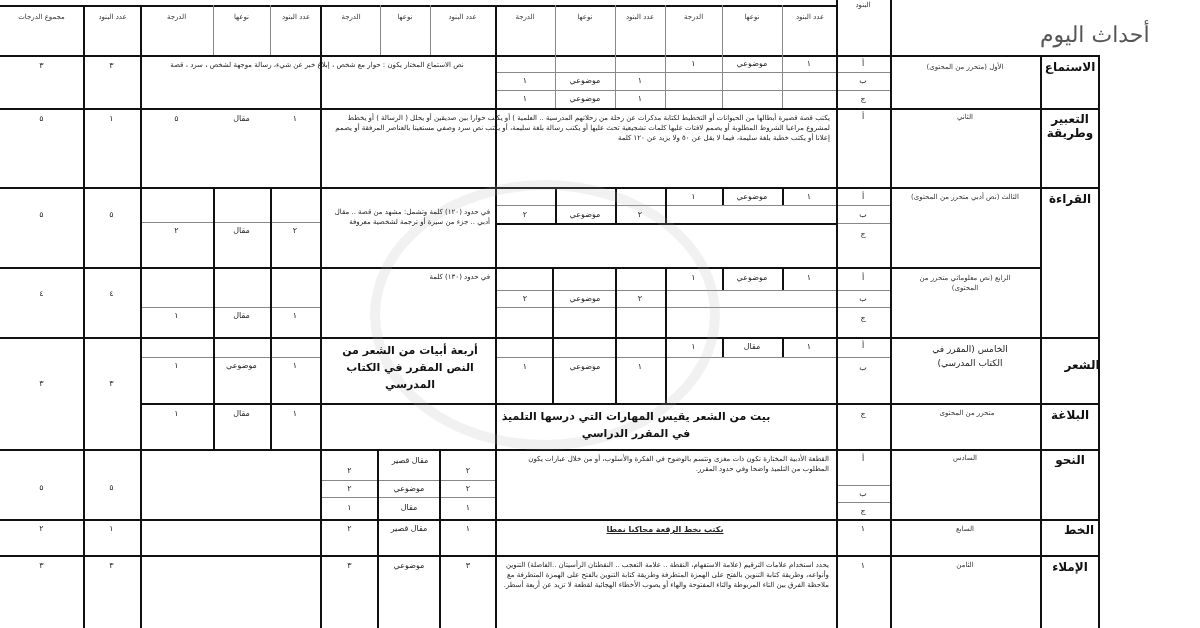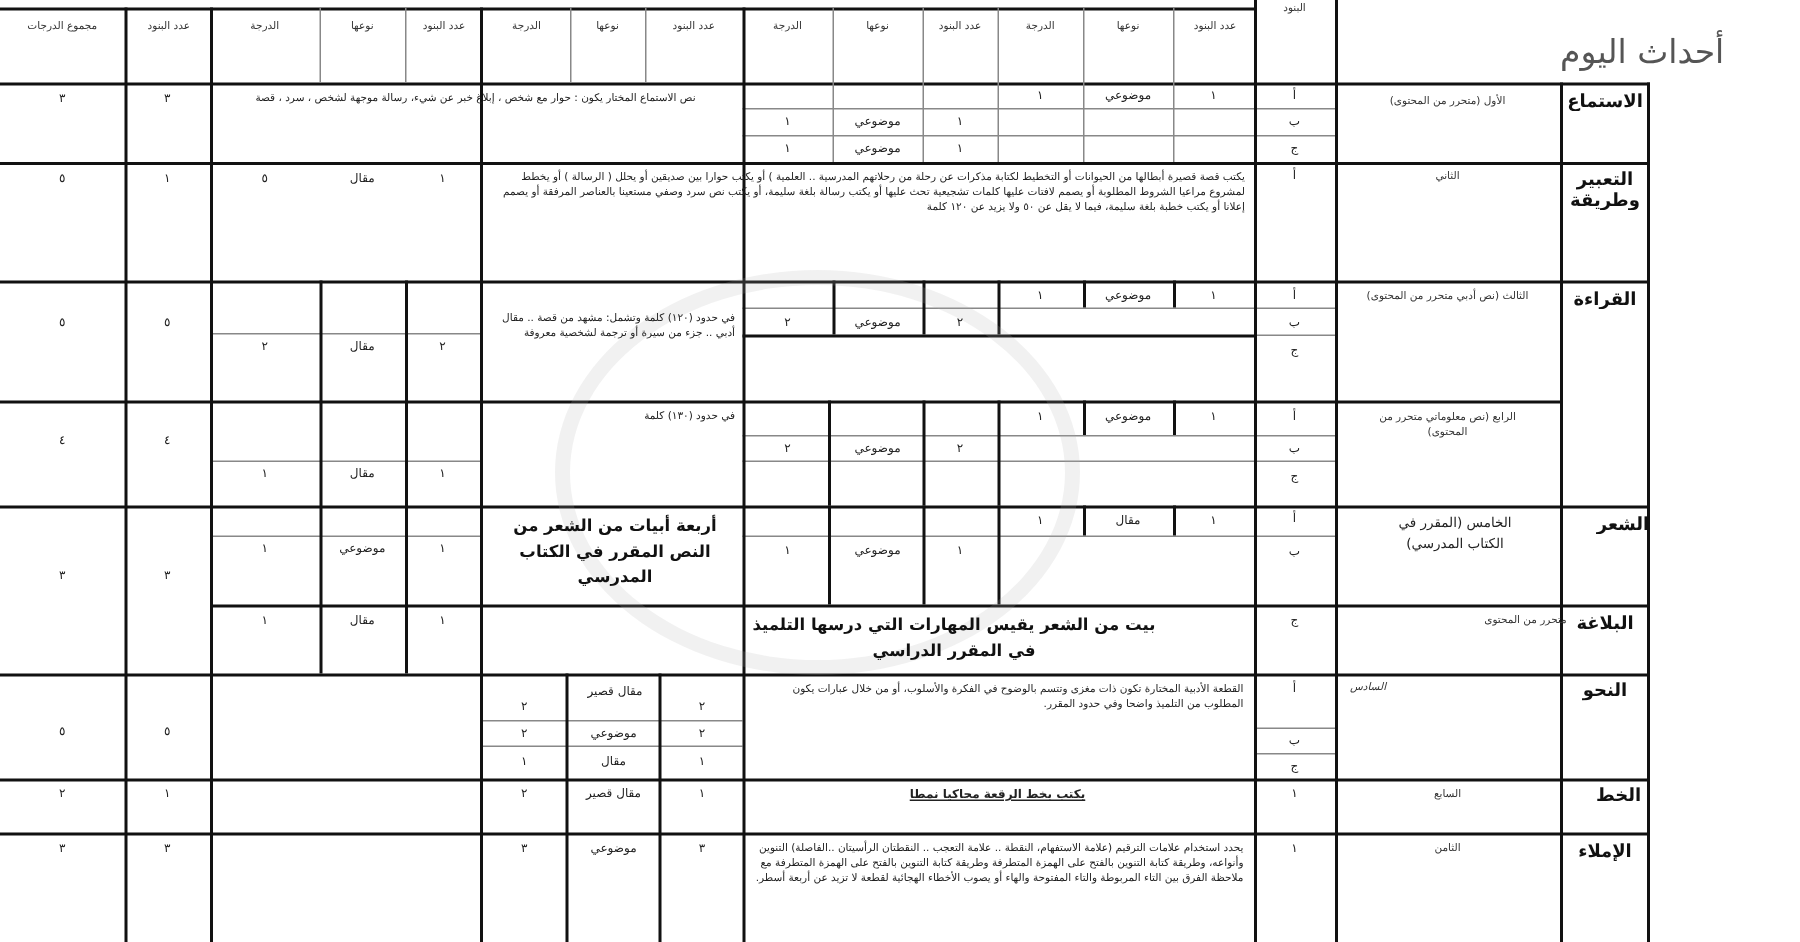--- a/index.html
+++ b/index.html
@@ -165,47 +165,47 @@
 <div class="c" style="left:615px;top:293px;width:50px;">٢</div>
 <div class="c" style="left:555px;top:293px;width:60px;">موضوعي</div>
 <div class="c" style="left:495px;top:293px;width:60px;">٢</div>
 <div class="c desc" style="left:322px;top:270px;width:172px;">في حدود (١٣٠) كلمة</div>
 <div class="c" style="left:270px;top:310px;width:50px;">١</div>
 <div class="c" style="left:213px;top:310px;width:57px;">مقال</div>
 <div class="c" style="left:140px;top:310px;width:73px;">١</div>
 <div class="c" style="left:83px;top:288px;width:57px;">٤</div>
 <div class="c" style="left:0;top:288px;width:83px;">٤</div>
 
-<div class="c lbl" style="left:1042px;top:342px;width:80px;">الشعر</div>
+<div class="c lbl" style="left:1042px;top:358px;width:80px;">الشعر</div>
 <div class="c" style="left:920px;top:342px;width:100px;font-size:9px;line-height:14px;">الخامس (المقرر في الكتاب المدرسي)</div>
 <div class="c" style="left:836px;top:340px;width:54px;">أ</div>
 <div class="c" style="left:836px;top:362px;width:54px;">ب</div>
 <div class="c" style="left:782px;top:341px;width:54px;">١</div>
 <div class="c" style="left:722px;top:341px;width:60px;">مقال</div>
 <div class="c" style="left:665px;top:341px;width:57px;">١</div>
 <div class="c" style="left:615px;top:361px;width:50px;">١</div>
 <div class="c" style="left:555px;top:361px;width:60px;">موضوعي</div>
 <div class="c" style="left:495px;top:361px;width:60px;">١</div>
 <div class="c big" style="left:330px;top:342px;width:160px;">أربعة أبيات من الشعر من النص المقرر في الكتاب المدرسي</div>
 <div class="c" style="left:270px;top:360px;width:50px;">١</div>
 <div class="c" style="left:213px;top:360px;width:57px;">موضوعي</div>
 <div class="c" style="left:140px;top:360px;width:73px;">١</div>
 <div class="c" style="left:83px;top:378px;width:57px;">٣</div>
 <div class="c" style="left:0;top:378px;width:83px;">٣</div>
 
 <div class="c lbl" style="left:1042px;top:408px;width:56px;">البلاغة</div>
-<div class="c hdr" style="left:952px;top:408px;width:130px;">متحرر من المحتوى</div>
+<div class="c hdr" style="left:902px;top:408px;width:130px;">متحرر من المحتوى</div>
 <div class="c" style="left:836px;top:408px;width:54px;">ج</div>
 <div class="c big" style="left:495px;top:408px;width:282px;">بيت من الشعر يقيس المهارات التي درسها التلميذ في المقرر الدراسي</div>
 <div class="c" style="left:270px;top:408px;width:50px;">١</div>
 <div class="c" style="left:213px;top:408px;width:57px;">مقال</div>
 <div class="c" style="left:140px;top:408px;width:73px;">١</div>
 
 <div class="c lbl" style="left:1042px;top:453px;width:56px;">النحو</div>
-<div class="c hdr" style="left:847px;top:453px;width:130px;font-style:italic;">السادس</div>
+<div class="c hdr" style="left:900px;top:453px;width:130px;">السادس</div>
 <div class="c" style="left:836px;top:453px;width:54px;">أ</div>
 <div class="c" style="left:836px;top:488px;width:54px;">ب</div>
 <div class="c" style="left:836px;top:505px;width:54px;">ج</div>
 <div class="c desc" style="left:497px;top:452px;width:336px;">القطعة الأدبية المختارة تكون ذات مغزى وتتسم بالوضوح في الفكرة والأسلوب، أو من خلال عبارات يكون المطلوب من التلميذ واضحا وفي حدود المقرر.</div>
 <div class="c" style="left:441px;top:465px;width:54px;">٢</div>
 <div class="c" style="left:385px;top:455px;width:50px;">مقال قصير</div>
 <div class="c" style="left:322px;top:465px;width:55px;">٢</div>
 <div class="c" style="left:441px;top:483px;width:54px;">٢</div>
 <div class="c" style="left:379px;top:483px;width:60px;">موضوعي</div>
 <div class="c" style="left:322px;top:483px;width:55px;">٢</div>

